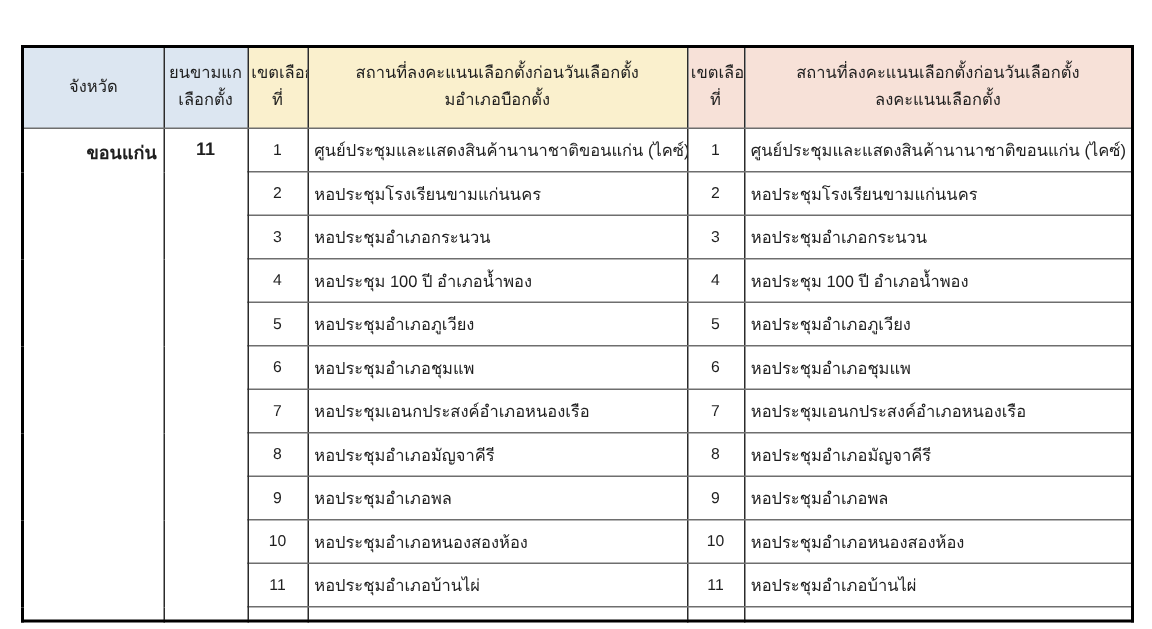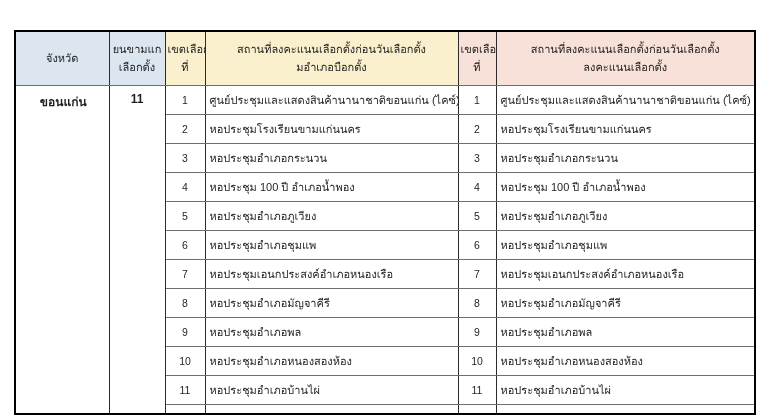--- a/index.html
+++ b/index.html
@@ -46,21 +46,21 @@
     line-height: 1.55;
     padding: 2px 2px;
   }
   th.bg-blue   { background: #dce6f1; }
   th.bg-cream  { background: #faf0cd; }
   th.bg-pink   { background: #f7e1d8; }
   tbody tr     { height: 29px; }
   tbody tr.filler-row { height: 9px; }
   td.province-cell {
     vertical-align: top;
-    text-align: center;
+    text-align: right;
     padding: 6px 4px 0 6px;
     font-weight: bold;
     font-size: 12px;
     background: #ffffff;
   }
   td.count-cell {
     vertical-align: top;
     text-align: center;
     padding-top: 6px;
     font-weight: bold;

